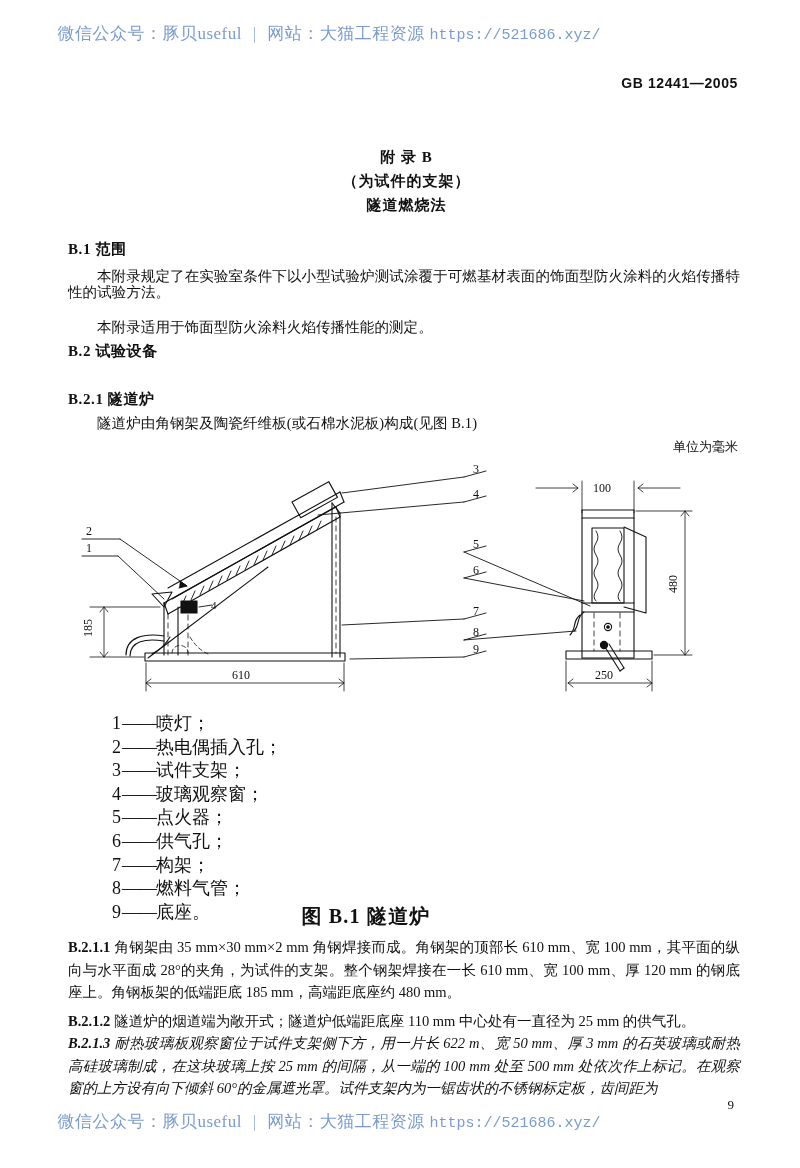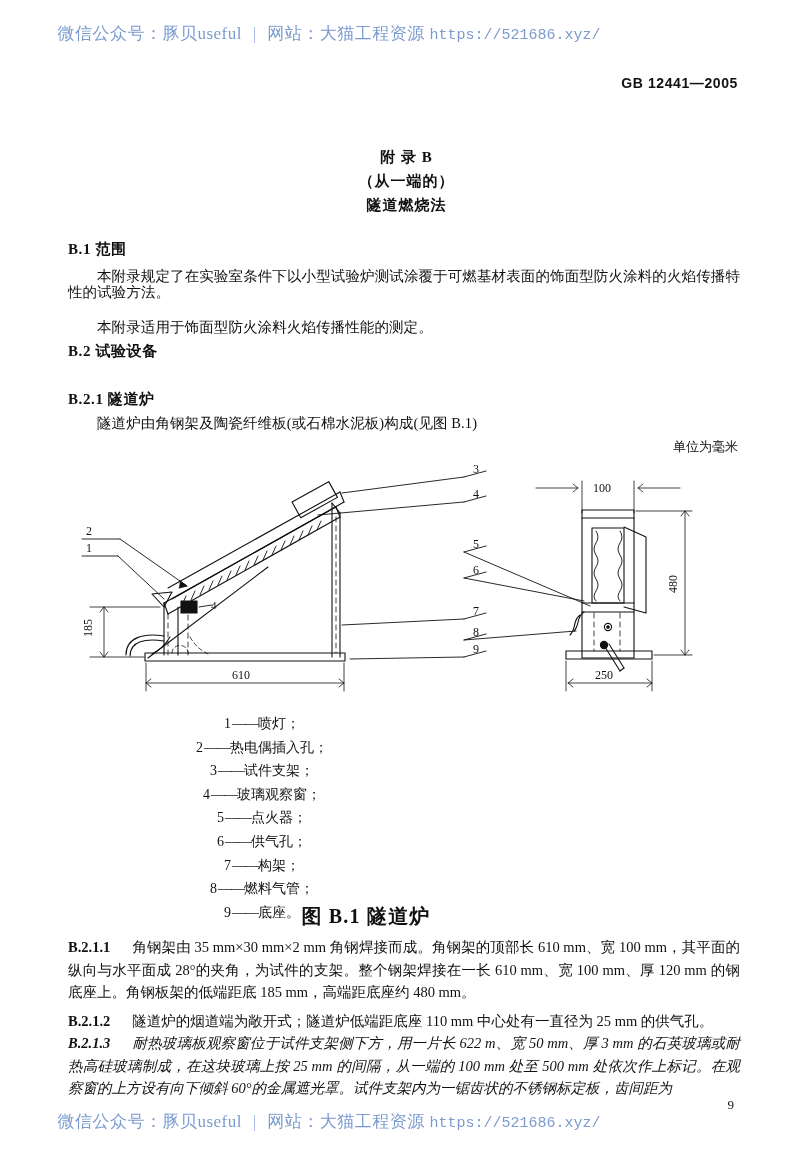--- a/index.html
+++ b/index.html
@@ -97,21 +97,21 @@
   }
   .indent { text-indent: 2em; }
   .hang {
     font-size: 14.5px;
     line-height: 22.5px;
     text-align: justify;
     text-justify: inter-ideograph;
   }
   .hang .lbl {
     font-weight: bold;
-    margin-right: 22px;
+    margin-right: 4px;
   }
 
   #b1-head   { top: 240px; }
   #b1-p1     { top: 268px; }
   #b1-p2     { top: 319px; }
   #b2-head   { top: 342px; }
   #b21-head  { top: 390px; }
   #b21-p1    { top: 415px; }
 
   #unit-note {
@@ -132,24 +132,23 @@
   #figure-area svg { display: block; }
 
   
   #legend {
     position: absolute;
     left: 112px;
     top: 712px;
     width: 300px;
   }
   #legend .leg-item {
-    font-size: 14px;
+    font-size: 18px;
     line-height: 23.6px;
     white-space: nowrap;
-    text-align: center;
   }
   #legend .leg-num { margin-right: 1px; }
   #legend .leg-dash { letter-spacing: -1px; }
 
   #fig-caption {
     position: absolute;
     left: 0;
     top: 903px;
     width: 732px;
     text-align: center;
@@ -169,21 +168,21 @@
   <span>微信公众号：豚贝useful</span>
   <span class="sep">|</span>
   <span>网站：大猫工程资源</span>
   <span class="url">https://521686.xyz/</span>
 </div>
 
 <div id="std-no">GB 12441—2005</div>
 
 <div id="annex-block">
   <div id="annex-title">附 录 B</div>
-  <div>（从一端的）</div>
+  <div>（为试件的支架）</div>
   <div>隧道燃烧法</div>
 </div>
 
 <div class="content sec-head" id="b1-head">B.1  范围</div>
 <div class="content para indent" id="b1-p1">本附录规定了在实验室条件下以小型试验炉测试涂覆于可燃基材表面的饰面型防火涂料的火焰传播特性的试验方法。</div>
 <div class="content para indent" id="b1-p2">本附录适用于饰面型防火涂料火焰传播性能的测定。</div>
 
 <div class="content sec-head" id="b2-head">B.2  试验设备</div>
 <div class="content sec-head" id="b21-head">B.2.1  隧道炉</div>
 <div class="content para indent" id="b21-p1">隧道炉由角钢架及陶瓷纤维板(或石棉水泥板)构成(见图 B.1)</div>

